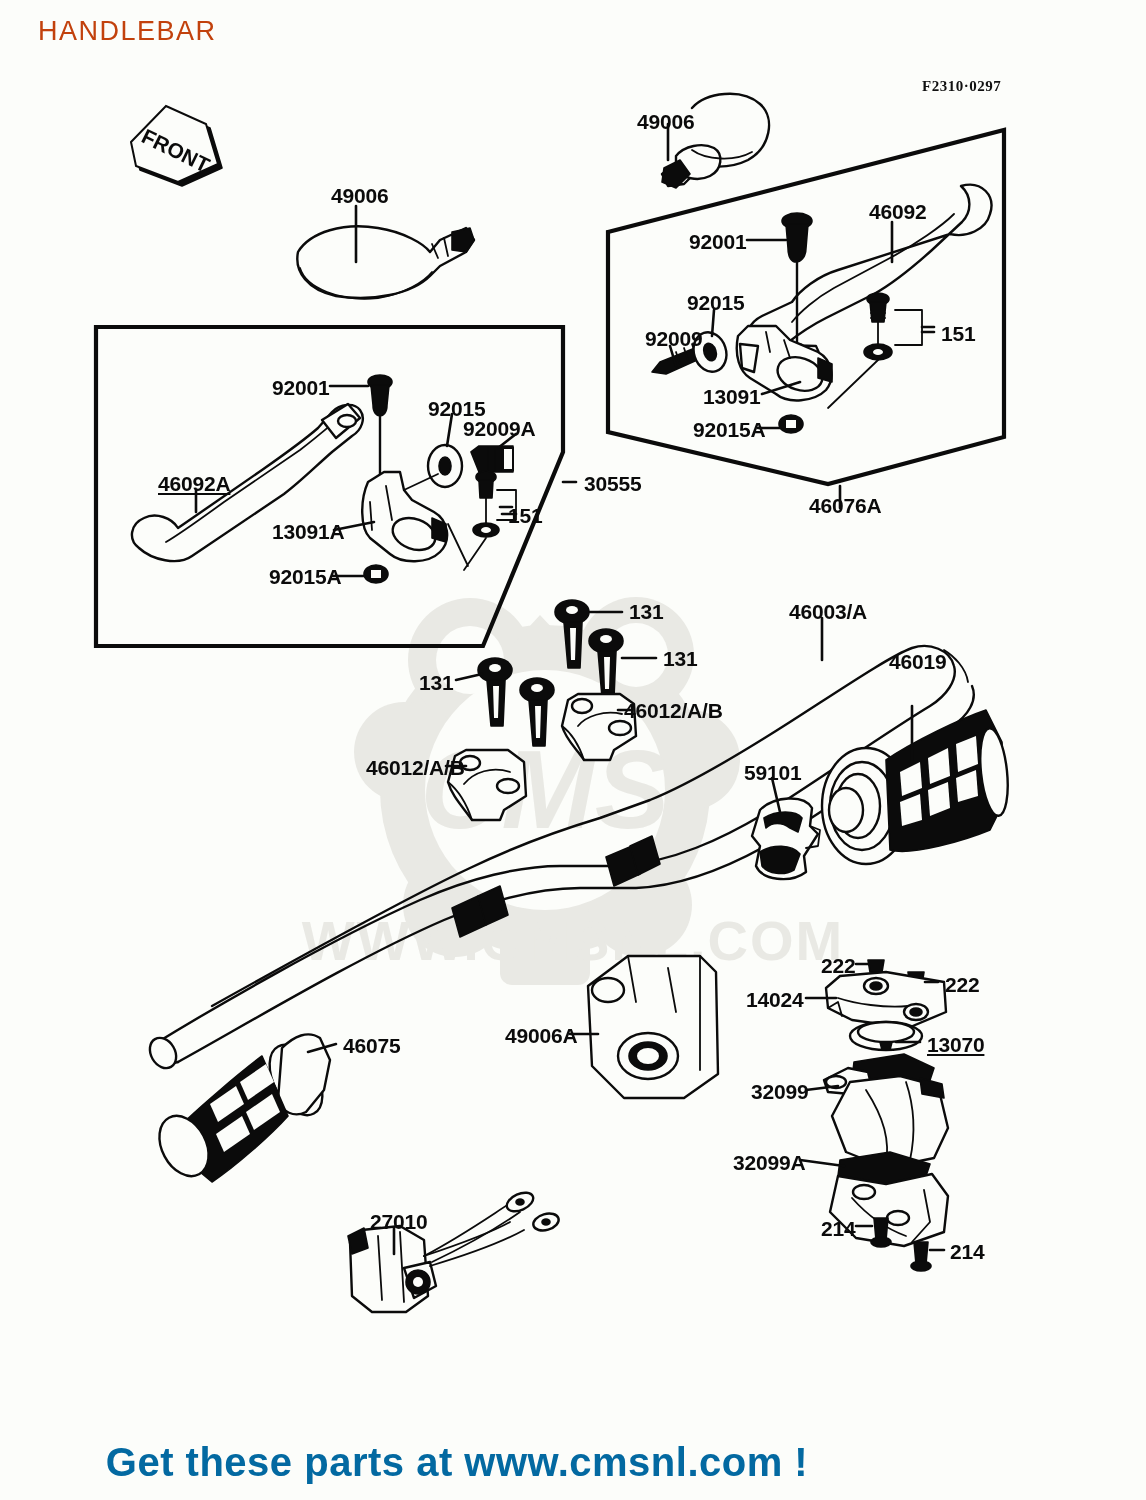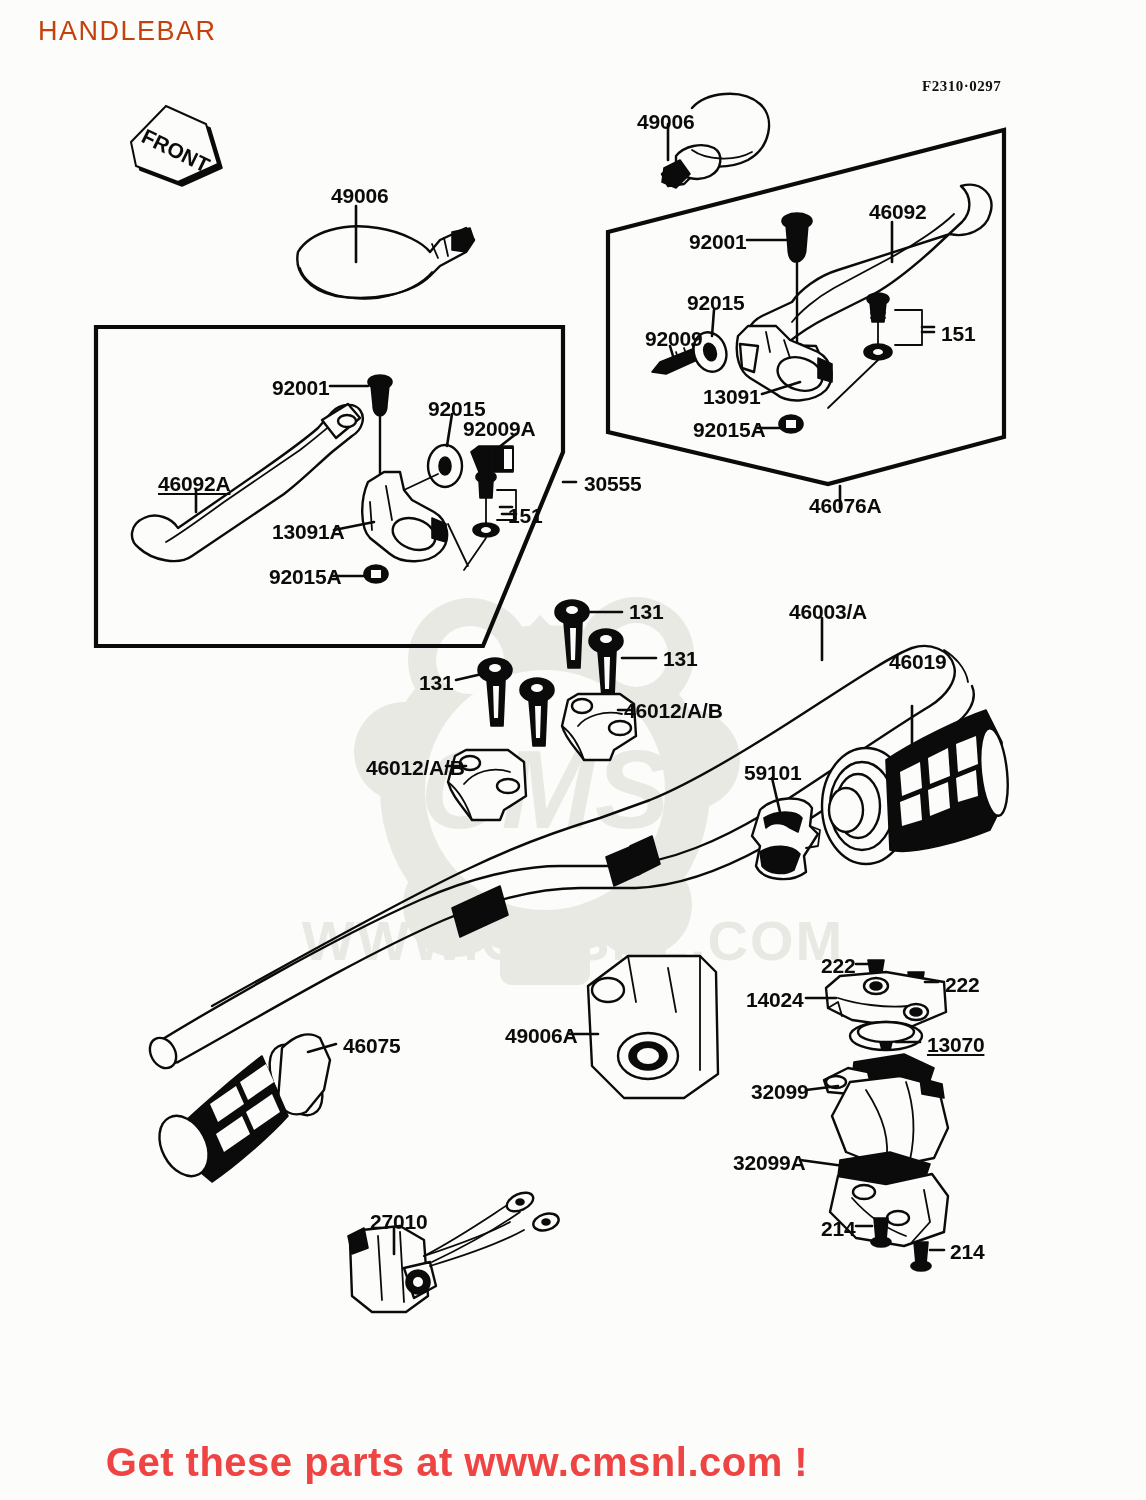--- a/index.html
+++ b/index.html
@@ -24,21 +24,21 @@
   .callout{
     position:absolute;
     font-size:21px;font-weight:bold;color:#0b0b0b;
     font-family:"Liberation Sans", sans-serif;
     letter-spacing:-0.2px;white-space:nowrap;
     line-height:1;
   }
   .footer-cta{
     position:absolute;left:0;top:1440px;width:914px;
     text-align:center;
-    font-size:40px;font-weight:bold;color:#ef4444;
+    font-size:40px;font-weight:bold;color:#0369a1;
     font-family:"Liberation Sans", sans-serif;
     letter-spacing:0.5px;
   }
 </style>
 </head>
 <body>
 
 <div id="stage">
 
   <svg id="artwork" viewBox="0 0 1146 1500" xmlns="http://www.w3.org/2000/svg">

